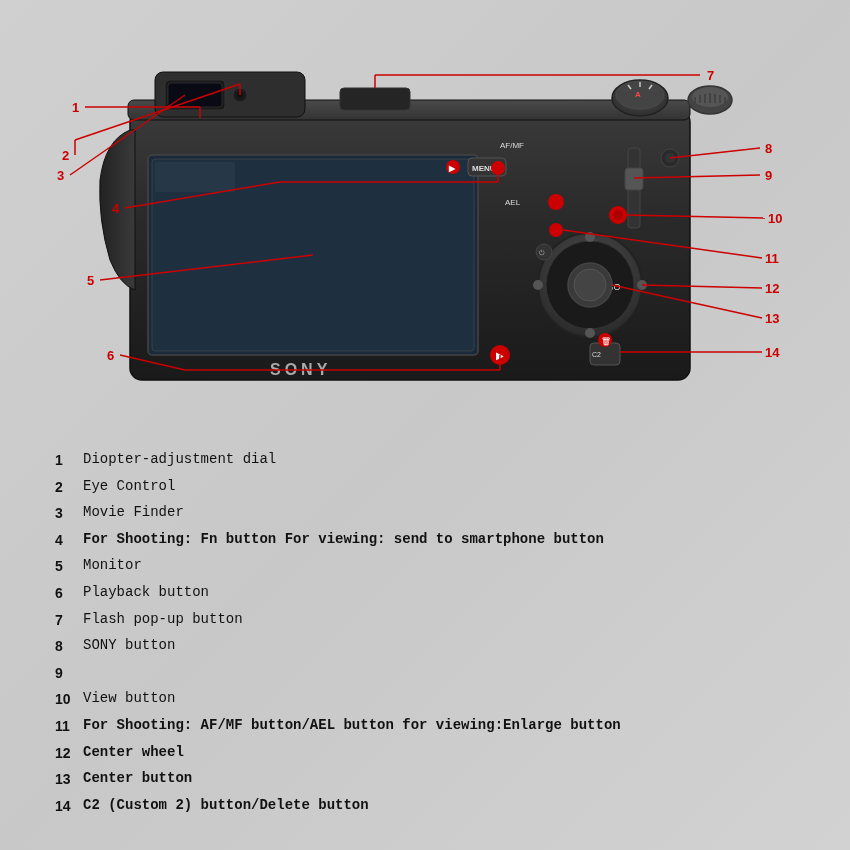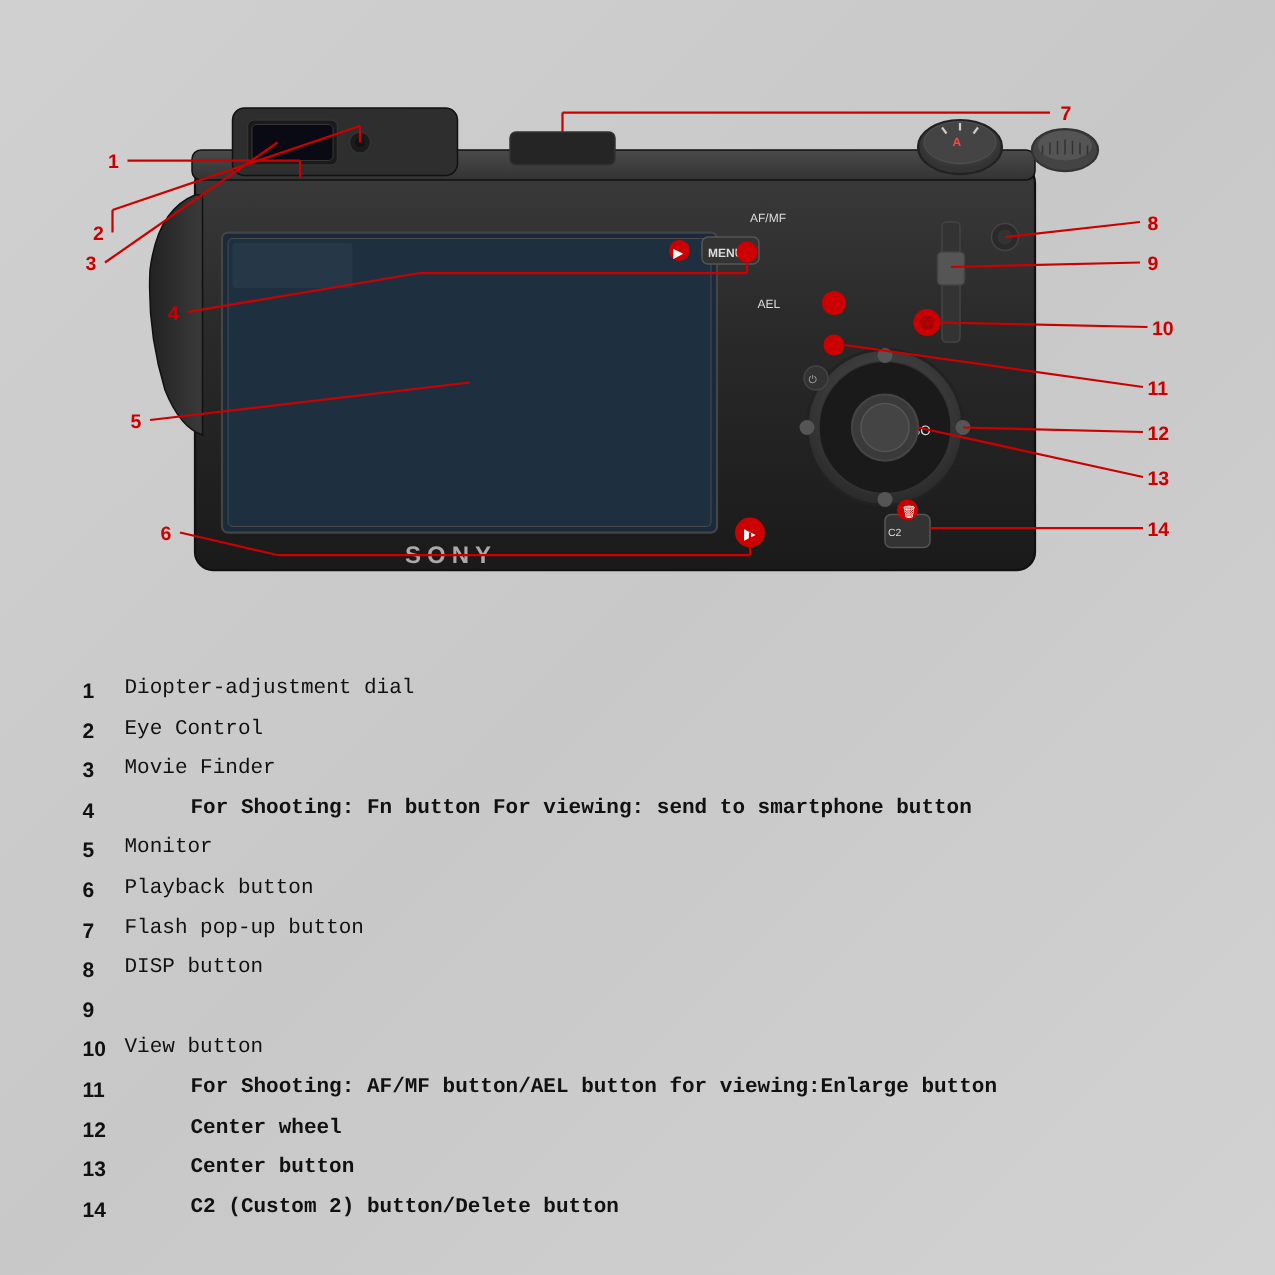--- a/index.html
+++ b/index.html
@@ -54,21 +54,20 @@
 
     .legend-text {
       font-size: 14px;
       color: #111;
       font-weight: normal;
       font-family: Liberation Mono, monospace;
     }
 
     .legend-text.bold {
       font-weight: bold;
-      margin-left: 44px;
     }
   </style>
 </head>
 <body>
 
 <div class="page-container">
 
   <div class="camera-section">
     <svg width="850" height="430" viewBox="0 0 850 430" xmlns="http://www.w3.org/2000/svg">
 
@@ -267,21 +266,21 @@
     <div class="legend-item">
       <span class="legend-num">6</span>
       <span class="legend-text">Playback button</span>
     </div>
     <div class="legend-item">
       <span class="legend-num">7</span>
       <span class="legend-text">Flash pop-up button</span>
     </div>
     <div class="legend-item">
       <span class="legend-num">8</span>
-      <span class="legend-text">DISP button</span>
+      <span class="legend-text">SONY button</span>
     </div>
     <div class="legend-item">
       <span class="legend-num">9</span>
     </div>
     <div class="legend-item">
       <span class="legend-num">10</span>
       <span class="legend-text">View button</span>
     </div>
     <div class="legend-item">
       <span class="legend-num">11</span>

